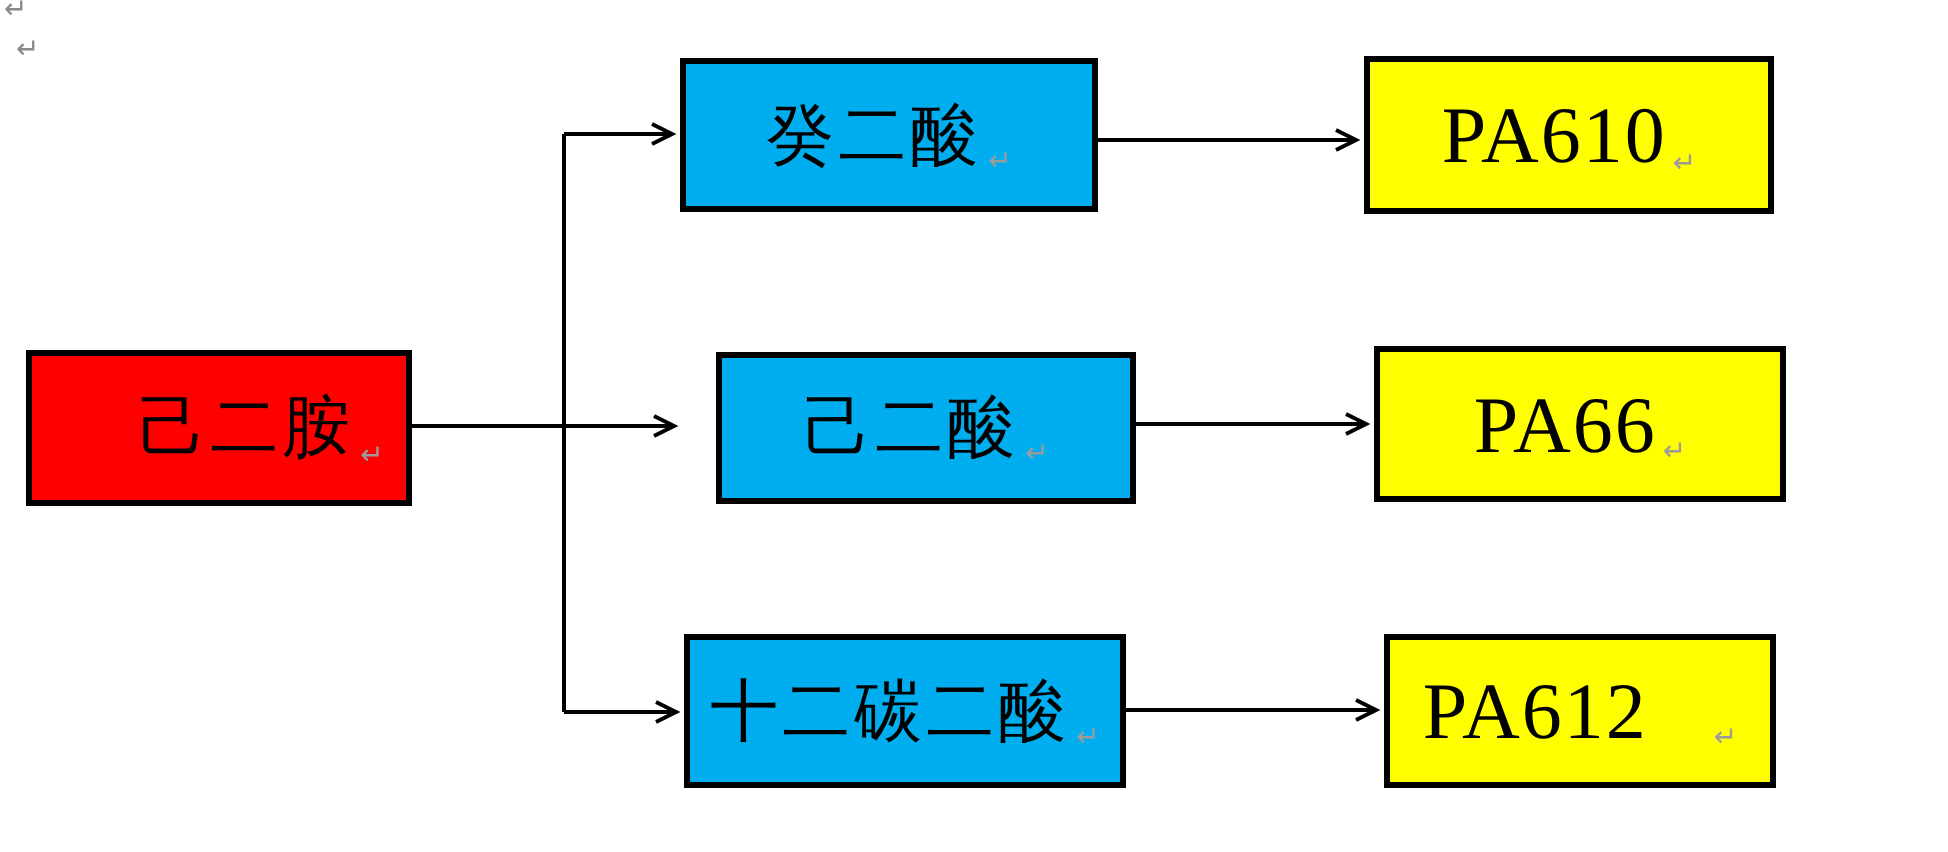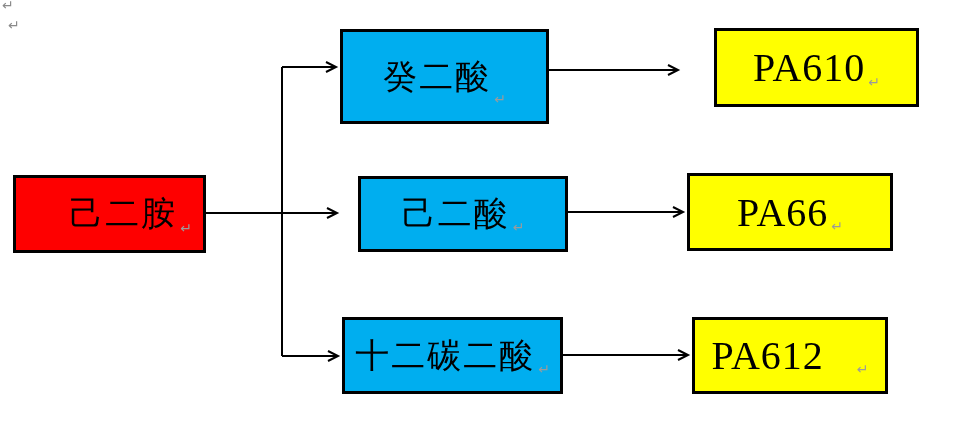--- a/index.html
+++ b/index.html
@@ -34,21 +34,21 @@
   .corner-pmark {
     position: absolute;
     color: #8a8a8a;
     font-size: 14px;
     font-family: "DejaVu Sans", sans-serif;
     line-height: 1;
   }
   #connector-layer { position: absolute; left: 0; top: 0; }
   
   #box-source        { left: 13px;  top: 175px; width: 193px; height: 78px; padding-left: 42px; }
-  #box-intermediate-0 { left: 340px; top: 29px;  width: 209px; height: 95px; }
+  #box-intermediate-0 { left: 340px; top: 29px;  width: 209px; height: 77px; }
   #box-intermediate-1 { left: 343px; top: 176px; width: 210px; height: 76px; }
   #box-intermediate-2 { left: 342px; top: 317px; width: 221px; height: 77px; }
   #box-product-0      { left: 682px; top: 28px;  width: 205px; height: 79px; }
   #box-product-1      { left: 687px; top: 173px; width: 206px; height: 78px; justify-content: center; }
   #box-product-2      { left: 692px; top: 317px; width: 196px; height: 77px; }
 </style>
 </head>
 <body>
 
 <div id="canvas">
@@ -89,21 +89,21 @@
   <div class="box" id="box-intermediate-1" style="background-color: rgb(0, 174, 239); margin-left: 15px;">
     <span class="label-zh">己二酸</span>
     <span class="pmark">↵</span>
   </div>
 
   <div class="box" id="box-intermediate-2" style="background-color: rgb(0, 174, 239); text-align: center;">
     <span class="label-zh">十二碳二酸</span>
     <span class="pmark">↵</span>
   </div>
 
-  <div class="box" id="box-product-0" style="background-color: rgb(255, 255, 0); margin-left: 32px;">
+  <div class="box" id="box-product-0" style="background-color: rgb(255, 255, 0);">
     <span class="label-en">PA610</span>
     <span class="pmark">↵</span>
   </div>
 
   <div class="box" id="box-product-1" style="background-color: rgb(255, 255, 0);">
     <span class="label-en">PA66</span>
     <span class="pmark">↵</span>
   </div>
 
   <div class="box" id="box-product-2" style="background-color: rgb(255, 255, 0); gap: 30px;">

